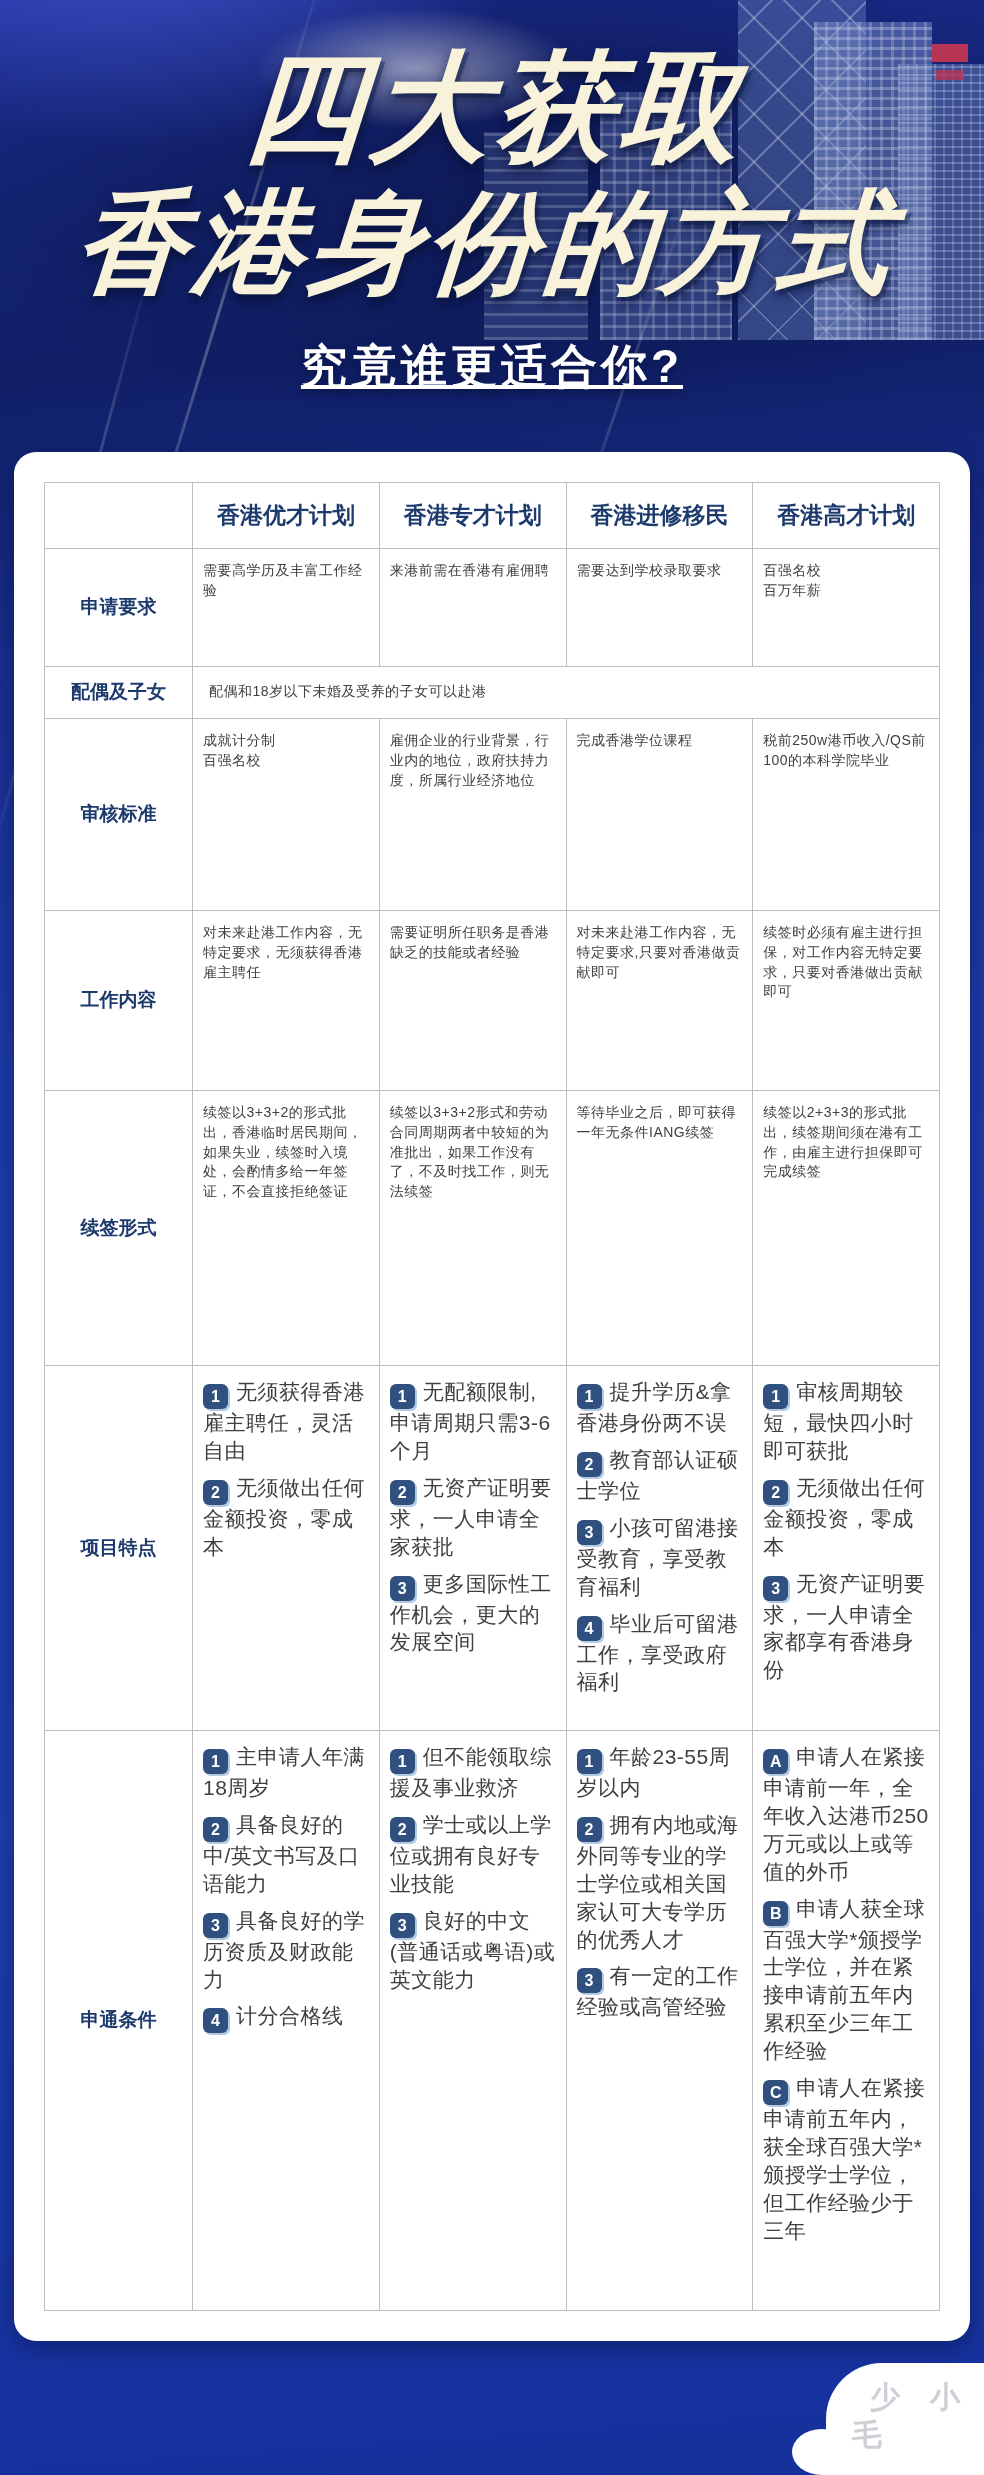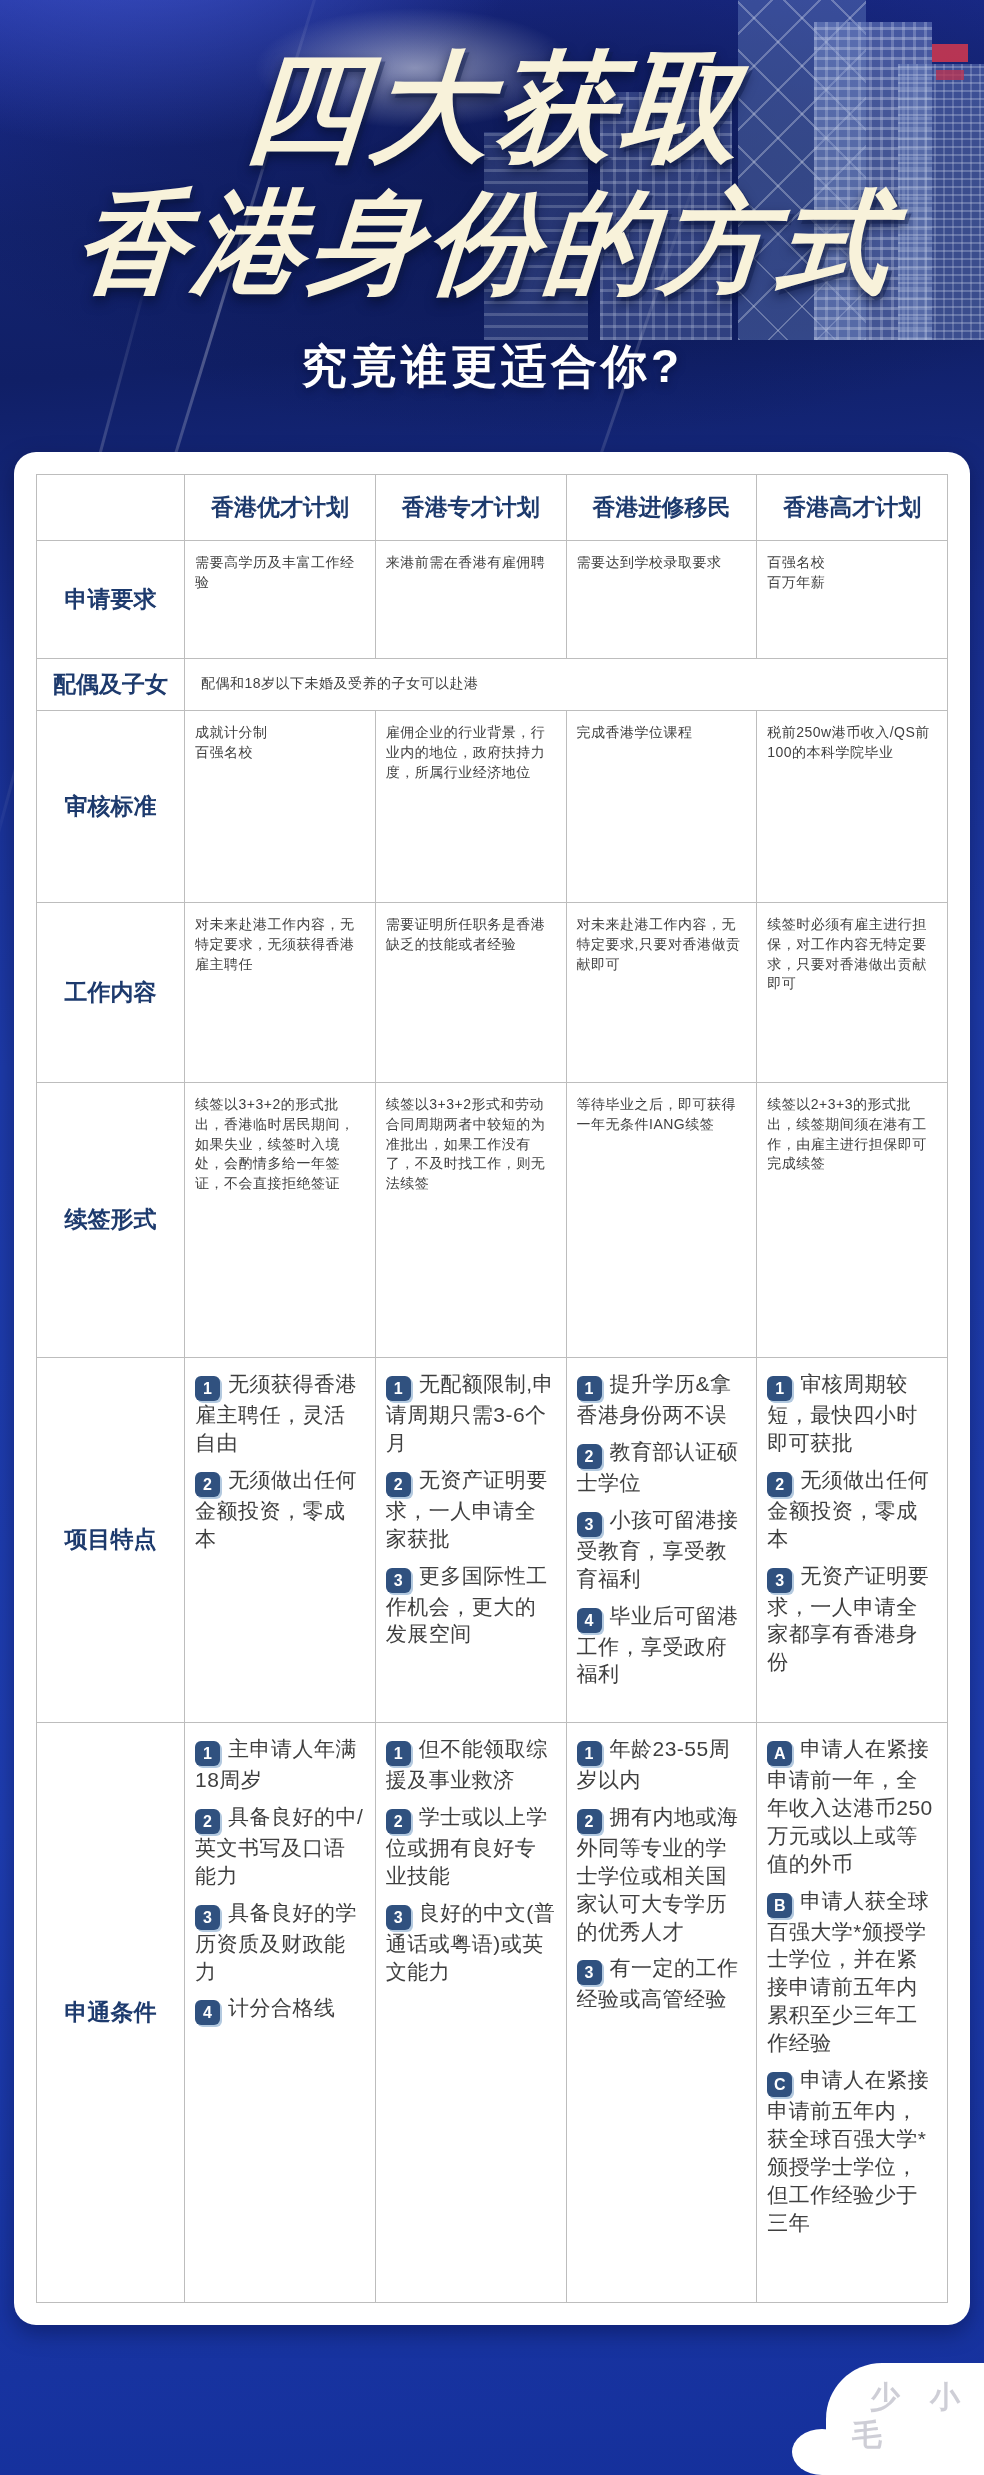--- a/index.html
+++ b/index.html
@@ -41,29 +41,29 @@
   .s1{left:215px;top:-90px;height:820px;transform:rotate(17deg);}
   .s2{left:70px;top:240px;height:640px;transform:rotate(15deg);}
   .s3{left:625px;top:120px;height:520px;transform:rotate(19deg);opacity:.6;}
   
   .title-wrap{position:relative;text-align:center;transform:skewX(-4deg);}
   .title-line{color:#f8f2da;font-weight:bold;font-style:italic;letter-spacing:5px;
     text-shadow:0 6px 12px rgba(5,12,45,.65), 4px 4px 0 rgba(18,32,85,.4);}
   .t1{font-size:120px;line-height:1.12;padding-top:40px;}
   .t2{font-size:112px;line-height:1.12;margin-top:6px;}
   .subtitle{position:relative;text-align:center;color:#ffffff;font-size:46px;font-weight:bold;
-    letter-spacing:4px;margin-top:30px;text-shadow:0 3px 9px rgba(5,12,45,.55);}
+    letter-spacing:4px;margin-top:30px;text-shadow:0 3px 9px rgba(5,12,45,.55);text-decoration:underline;}
   
   .card{position:relative;margin:54px 14px 0;background:#ffffff;border-radius:22px;
-    padding:22px;box-shadow:0 8px 22px rgba(0,0,30,.35);}
+    padding:30px;box-shadow:0 8px 22px rgba(0,0,30,.35);}
   table.cmp{width:100%;border-collapse:collapse;table-layout:fixed;}
   .cmp th,.cmp td{border:1px solid #bdbdbd;}
   .header-row{height:66px;}
   .col-header{font-size:23px;color:#1d3a6d;font-weight:bold;text-align:center;vertical-align:middle;padding:4px;}
-  .label-cell{font-size:23px;color:#1d3a6d;font-weight:bold;text-align:center;vertical-align:middle;padding:6px 4px;}
+  .label-cell{font-size:19px;color:#1d3a6d;font-weight:bold;text-align:center;vertical-align:middle;padding:6px 4px;}
   .cell{font-size:14px;color:#3f3f3f;padding:12px 10px;vertical-align:top;line-height:1.42;
     white-space:pre-line;letter-spacing:.5px;text-align:left;}
   .cell.center{text-align:center;vertical-align:middle;}
   .cell.merged{vertical-align:middle;padding:10px 16px;}
   .cell.list{font-size:21px;line-height:1.33;}
   .item{margin-bottom:9px;}
   .badge{display:inline-block;min-width:25px;height:25px;line-height:25px;text-align:center;
     background:#30517f;color:#ffffff;font-size:16px;font-weight:bold;border-radius:6px;
     box-shadow:2px 2px 0 #b3c9df;margin-right:8px;vertical-align:-3px;letter-spacing:0;}
   

